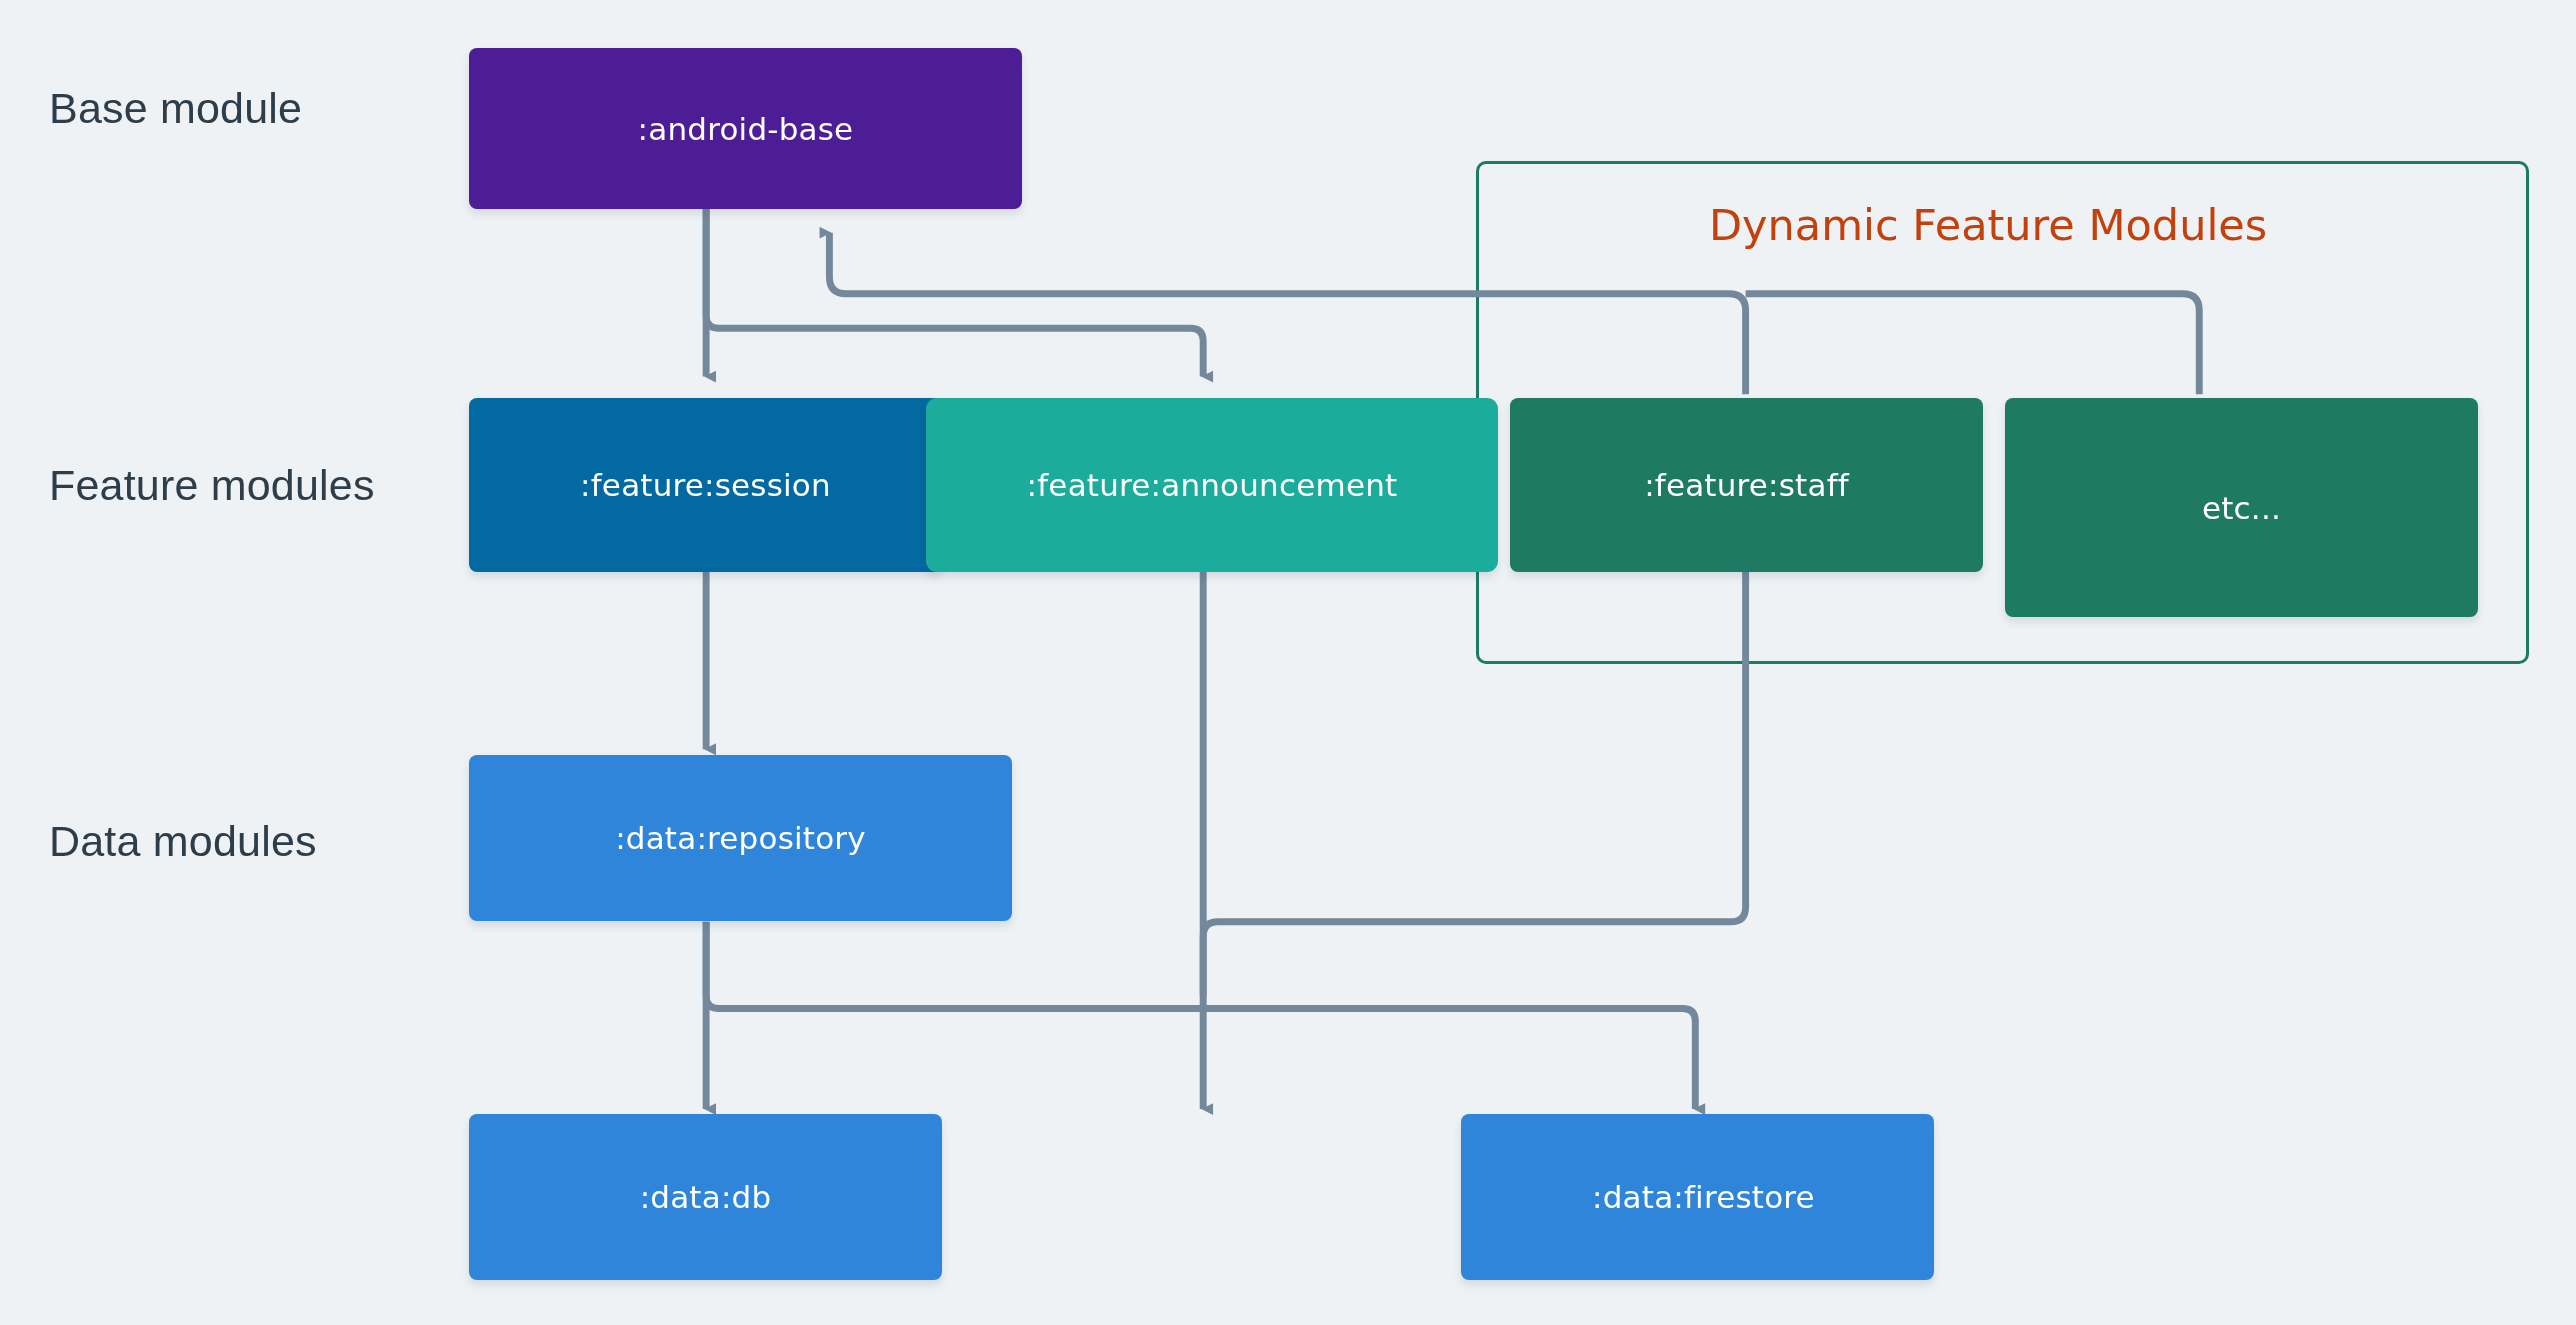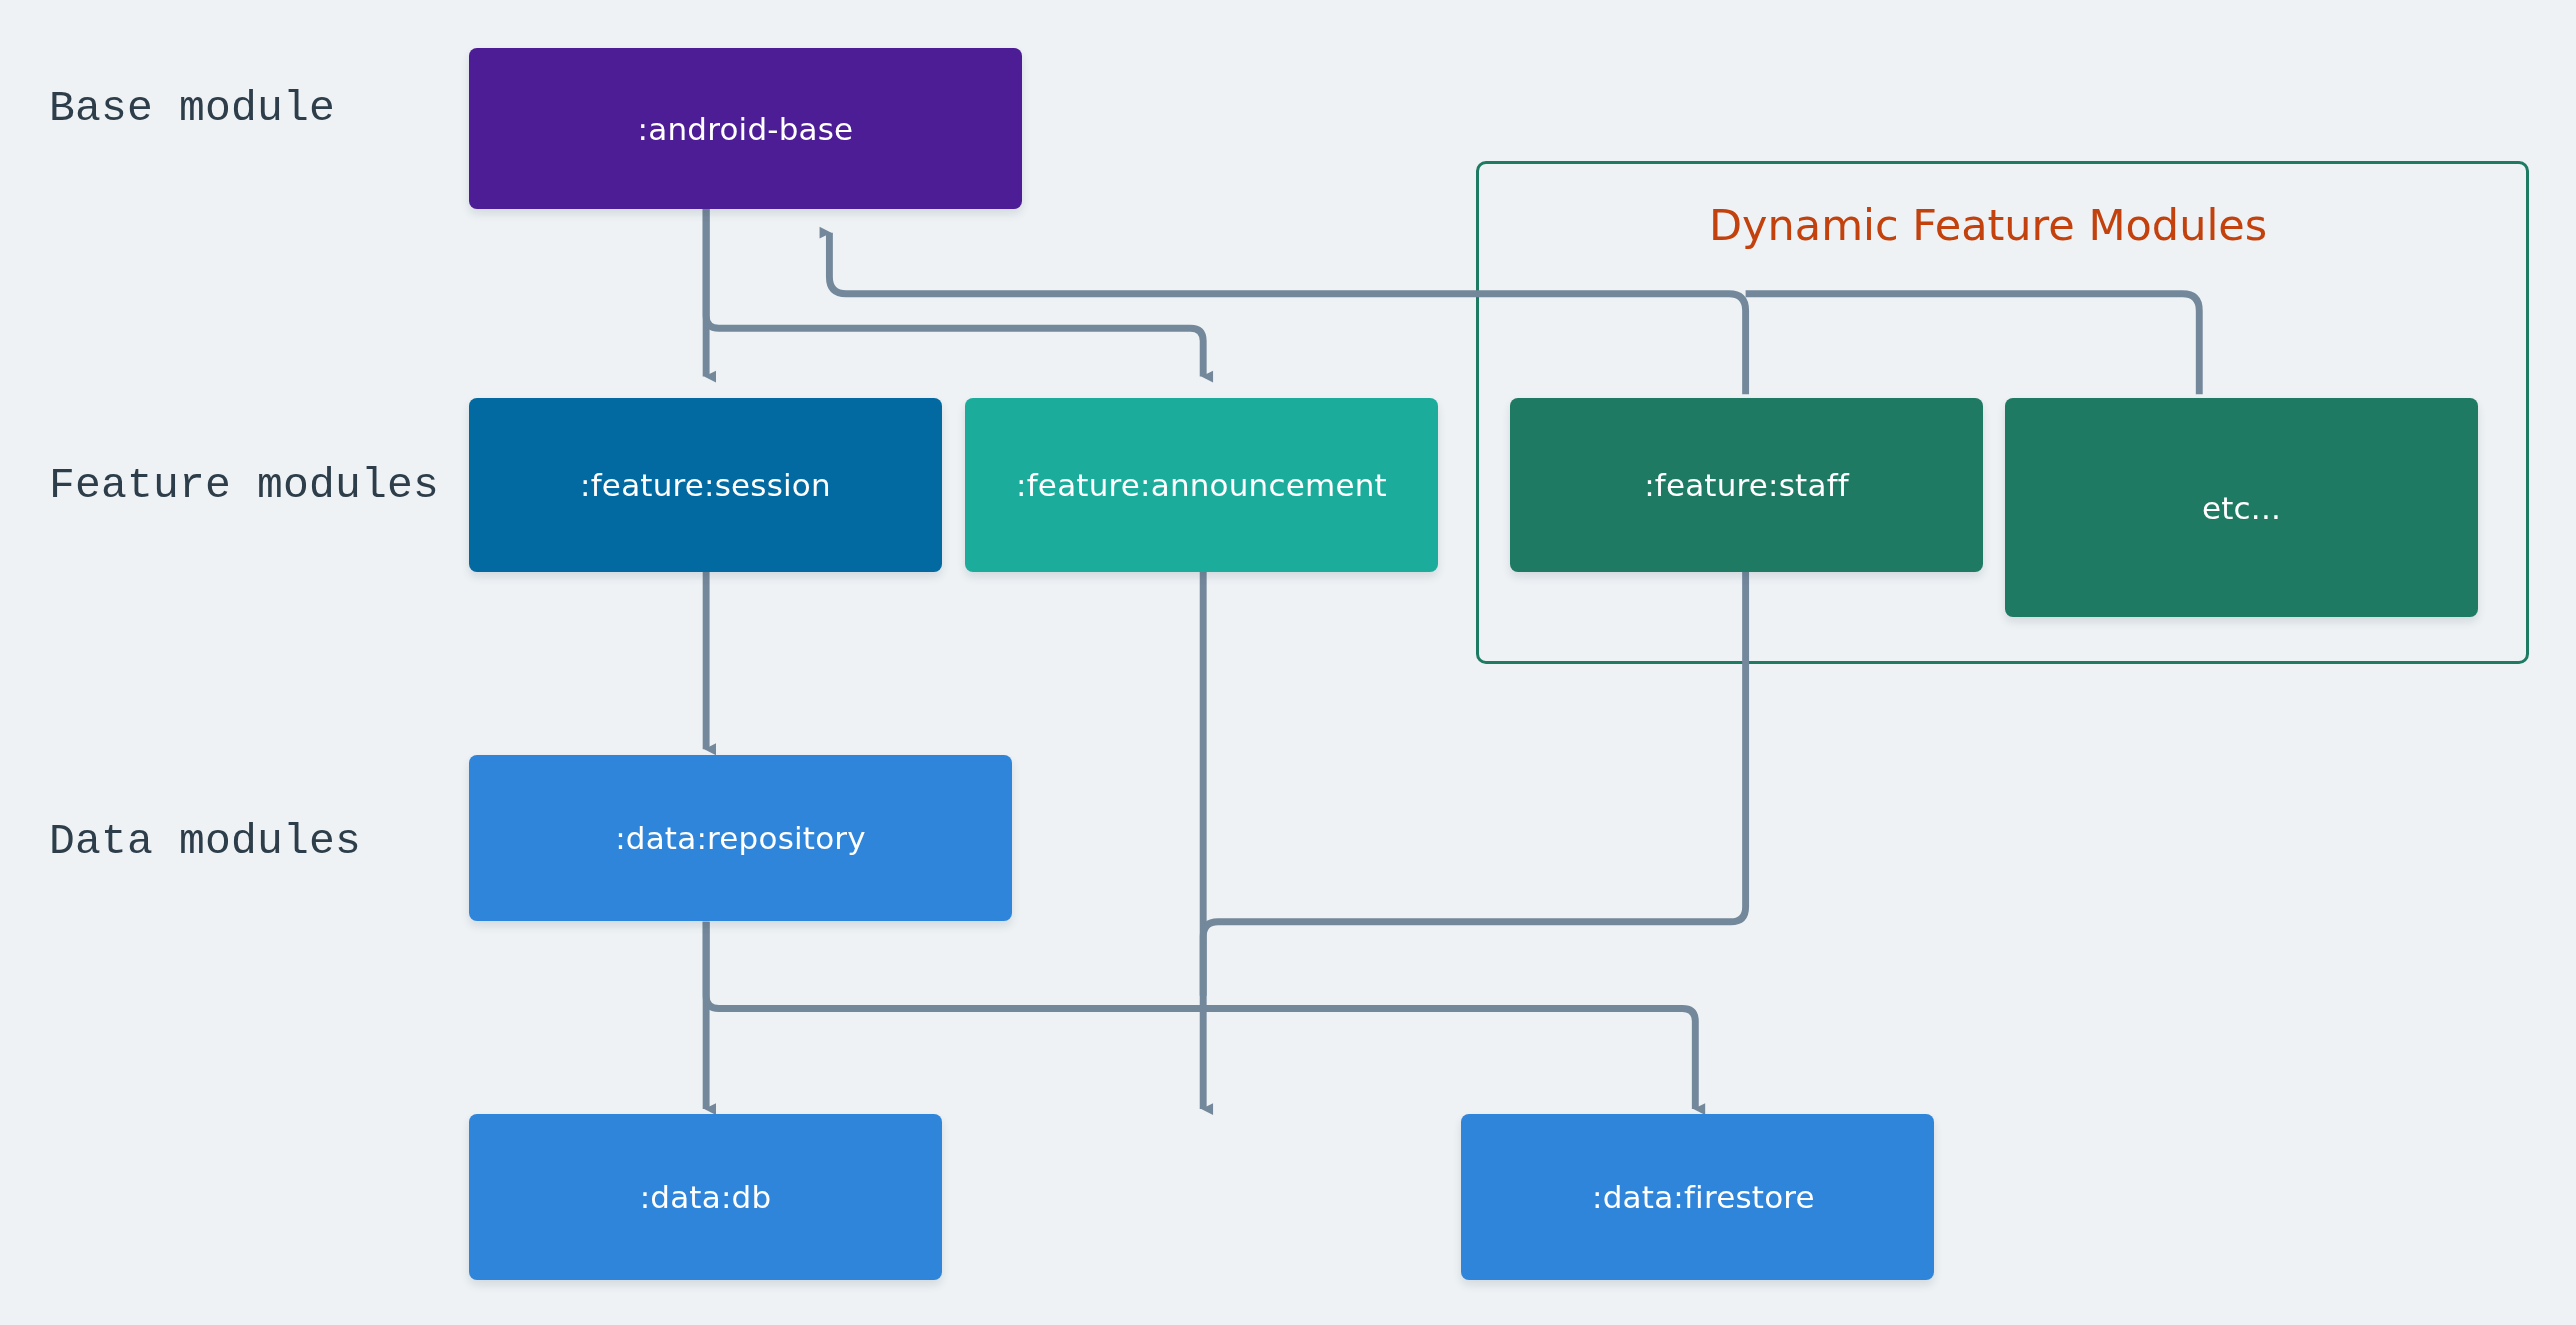--- a/index.html
+++ b/index.html
@@ -25,21 +25,21 @@
     top: 0;
     width: 2576px;
     height: 1325px;
     overflow: visible;
   }
   .row-label {
     position: absolute;
     font-size: 43px;
     font-weight: 400;
     color: #2d3e4a;
-    font-family: Liberation Mono, monospace;
+    font-family: Liberation Sans, sans-serif;
     white-space: nowrap;
     letter-spacing: 0.2px;
   }
   .node {
     position: absolute;
     display: flex;
     align-items: center;
     justify-content: center;
     border-radius: 8px;
     color: #ffffff;
@@ -107,21 +107,21 @@
   </svg>
 
   <div class="row-label" style="left:49px; top:108px; transform:translateY(-50%);">Base module</div>
   <div class="row-label" style="left:49px; top:841px; transform:translateY(-50%);">Data modules</div>
   <div class="row-label" style="left:49px; top:485px; transform:translateY(-50%);">Feature modules</div>
 
   <div class="node" style="left:469px; top:48px; width:553px; height:161px; background:#4c1d95;">:android-base</div>
 
   <div class="node" style="left:469px; top:398px; width:473px; height:174px; background:#0369a1;">:feature:session</div>
 
-  <div class="node" style="left:965px; top:398px; width:473px; height:174px; background:#1bac9c;">:feature:announcement</div>
+  <div class="node" style="left:926px; top:398px; width:572px; height:174px; background:#1bac9c;border-radius:11px;">:feature:announcement</div>
 
   <div class="node" style="left:1510px; top:398px; width:473px; height:174px; background:#1e7a63;">:feature:staff</div>
 
   <div class="node" style="left:2005px; top:398px; width:473px; height:219px; background:#1e7a63;">etc...</div>
 
   <div class="node" style="left:469px; top:755px; width:543px; height:166px; background:#2e85da;">:data:repository</div>
 
   <div class="node" style="left:469px; top:1114px; width:473px; height:166px; background:#2e85da;">:data:db</div>
 
 

